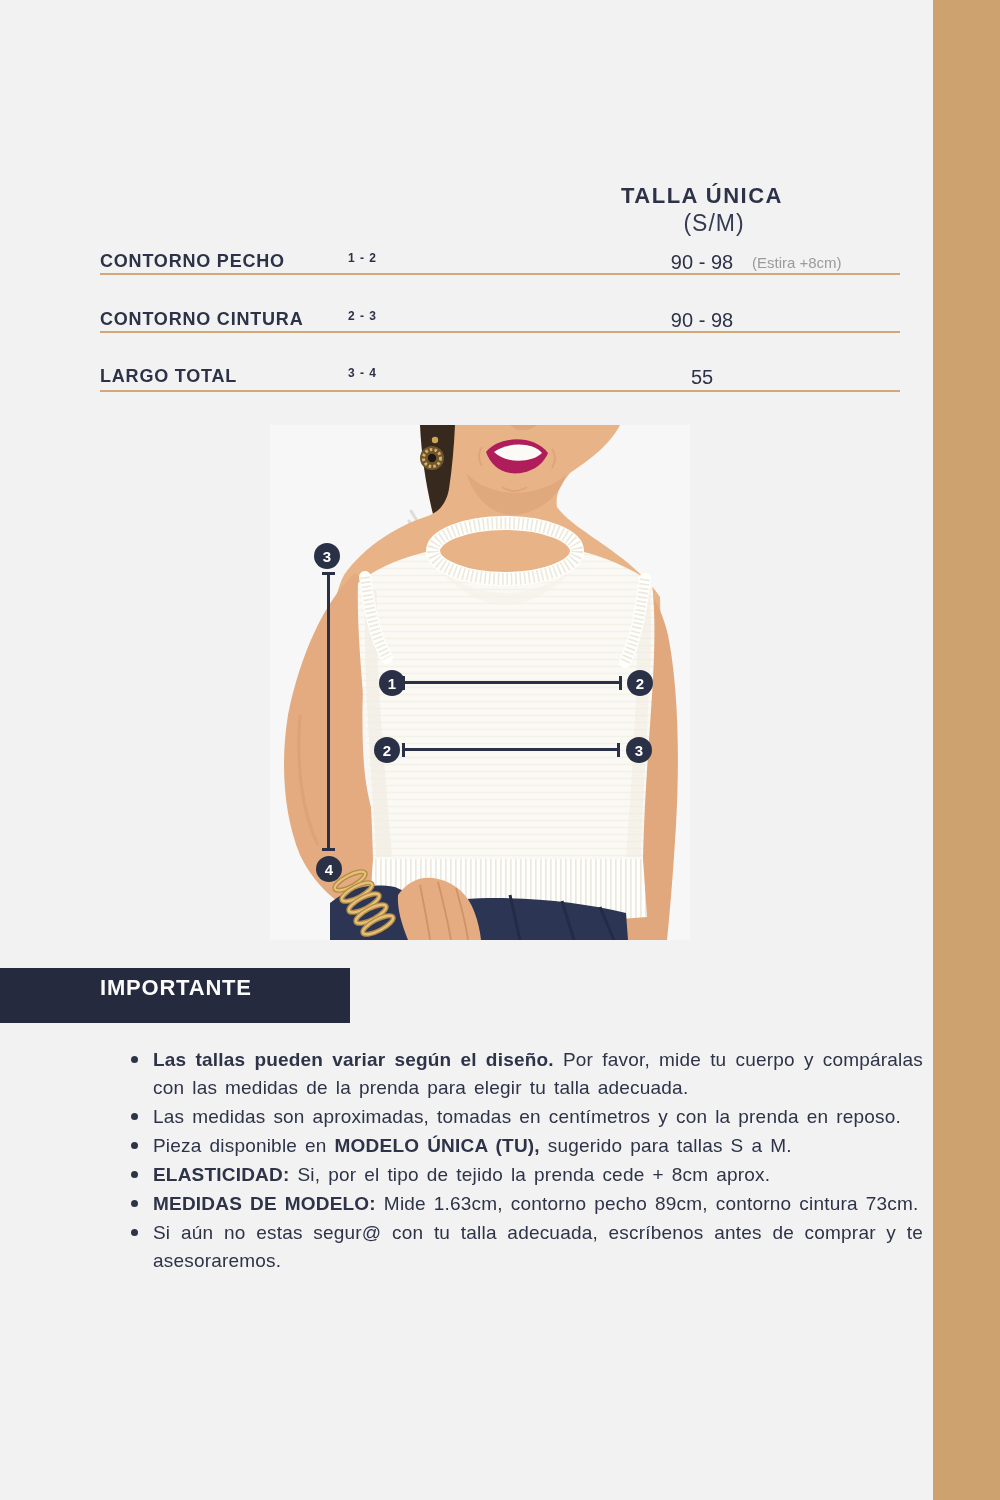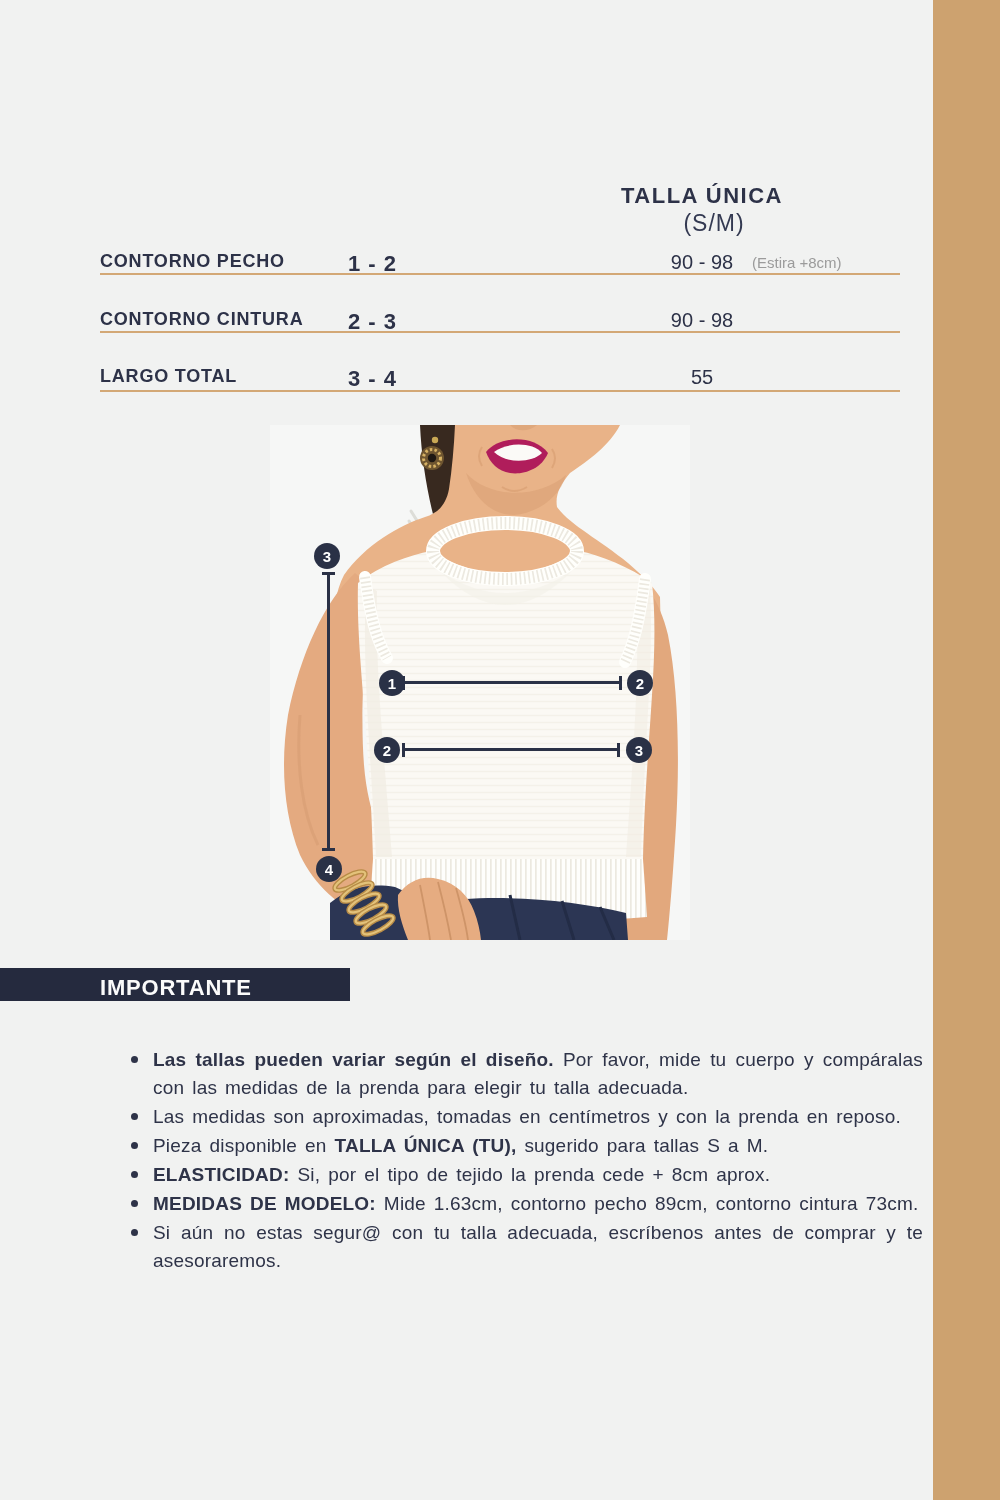--- a/index.html
+++ b/index.html
@@ -10,21 +10,21 @@
   
   .accent-bar{position:absolute;left:933px;top:0;width:67px;height:1500px;background:#CDA26F;}
 
   
   .th-title{position:absolute;left:552px;top:183px;width:300px;text-align:center;
             font-size:22px;font-weight:bold;letter-spacing:1.5px;}
   .th-sub{position:absolute;left:564px;top:210px;width:300px;text-align:center;
           font-size:23px;letter-spacing:1px;color:#343A52;}
   .t-row{position:absolute;left:0;width:985px;height:26px;}
   .t-row .lbl{position:absolute;left:100px;font-size:18px;font-weight:bold;letter-spacing:.8px;}
-  .t-row .rng{position:absolute;left:348px;font-size:22px;font-weight:bold;letter-spacing:1px;}
+  .t-row .rng{position:absolute;left:348px;font-size:12px;font-weight:bold;letter-spacing:1px;}
   .t-row .val{position:absolute;left:552px;width:300px;text-align:center;font-size:20px;}
   .t-row .note{position:absolute;left:752px;top:3px;font-size:15px;color:#9B9B9B;white-space:nowrap;}
   .row-1{top:251px;} .row-2{top:309px;} .row-3{top:366px;}
   .t-rule{position:absolute;left:100px;width:800px;height:2px;background:#D3A876;}
   .rule-1{top:273px;} .rule-2{top:331px;} .rule-3{top:390px;}
 
   
   .photo{position:absolute;left:270px;top:425px;width:420px;height:515px;}
 
   
@@ -41,21 +41,21 @@
   .vline{left:327px;top:574px;width:3px;height:275px;}
   .vline::before,.vline::after{content:"";position:absolute;left:-5px;width:13px;height:3px;background:#2A3146;}
   .vline::before{top:-2px;} .vline::after{bottom:-2px;}
   .hline{height:3px;}
   .hline::before,.hline::after{content:"";position:absolute;top:-5px;width:3px;height:14px;background:#2A3146;}
   .hline::before{left:-1px;} .hline::after{right:-1px;}
   .hline-chest{left:403px;top:681px;width:218px;}
   .hline-waist{left:403px;top:748px;width:216px;}
 
   
-  .banner{position:absolute;left:0;top:968px;width:350px;height:33px;background:#252A3E;}
+  .banner{position:absolute;left:0;top:968px;width:350px;height:55px;background:#252A3E;}
   .banner span{position:absolute;left:100px;top:0;line-height:39px;color:#FBFBFB;
                font-size:22px;font-weight:bold;letter-spacing:.8px;}
 
   
   ul.notes{position:absolute;left:137px;top:1030px;width:770px;margin:16px;padding:0;
            list-style:none;font-size:19px;line-height:28px;color:#2E3348;
            text-align:justify;letter-spacing:.2px;word-spacing:2.5px;}
   ul.notes li{position:relative;margin:0 0 1px 0;}
   ul.notes li::before{content:"";position:absolute;left:-22px;top:10px;width:7px;height:7px;
                       border-radius:50%;background:#2E3348;}
@@ -193,19 +193,19 @@
       <span>3</span>
     </div>
 
   <div class="banner">
     <span>IMPORTANTE</span>
   </div>
 
   <ul class="notes">
     <li><span></span><b>Las tallas pueden variar según el diseño.</b><span> Por favor, mide tu cuerpo y compáralas con las medidas de la prenda para elegir tu talla adecuada.</span></li>
     <li><span></span><b></b><span>Las medidas son aproximadas, tomadas en centímetros y con la prenda en reposo.</span></li>
-    <li><span>Pieza disponible en </span><b>TALLA ÚNICA (TU),</b><span> sugerido para tallas S a M.</span></li>
+    <li><span>Pieza disponible en </span><b>MODELO ÚNICA (TU),</b><span> sugerido para tallas S a M.</span></li>
     <li><span></span><b>ELASTICIDAD:</b><span> Si, por el tipo de tejido la prenda cede + 8cm aprox.</span></li>
     <li><span></span><b>MEDIDAS DE MODELO:</b><span> Mide 1.63cm, contorno pecho 89cm, contorno cintura 73cm.</span></li>
     <li><span></span><b></b><span>Si aún no estas segur@ con tu talla adecuada, escríbenos antes de comprar y te asesoraremos.</span></li>
   </ul>
 
 </div>
 
 </body></html>

